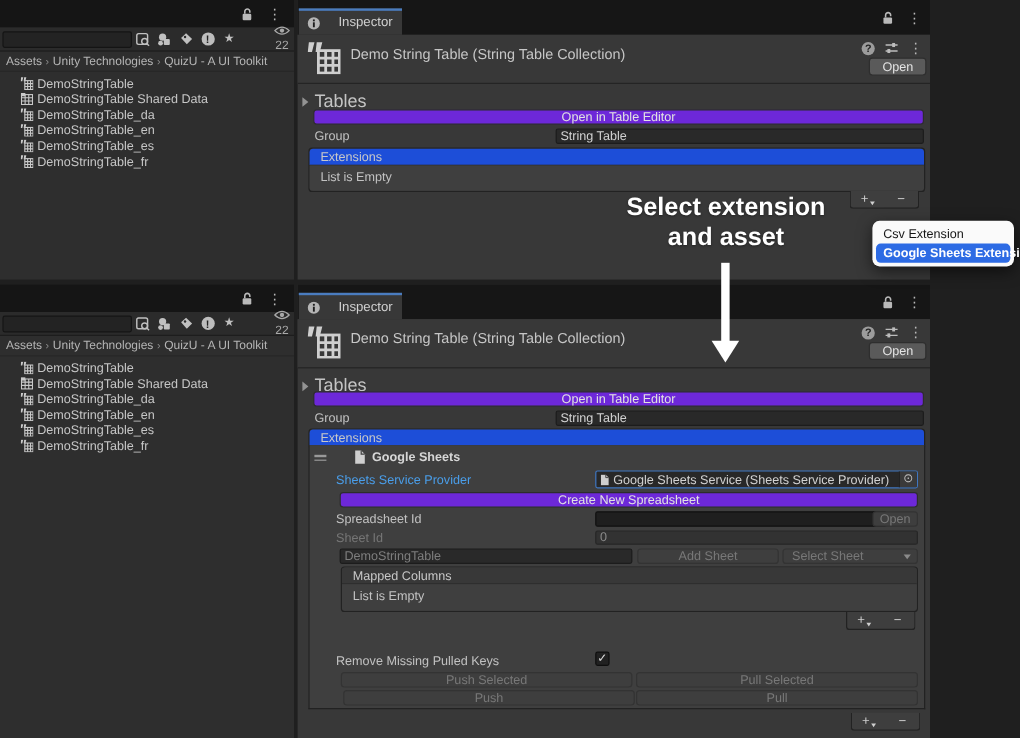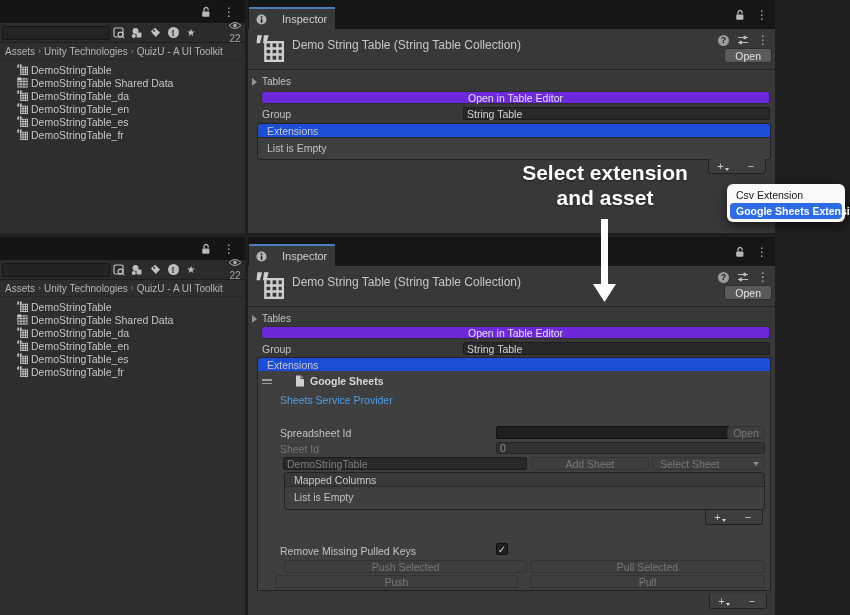--- a/index.html
+++ b/index.html
@@ -30,21 +30,21 @@
   .i-tab { position:absolute; left:1px; top:7px; height:22px; width:86px; background:#383838; border-top:2px solid #4a7cbf; display:flex; align-items:center; gap:15px; padding-left:7px; font-size:11px; color:#d0d0d0; }
   .strip-icons { position:absolute; right:7px; top:0; height:29px; display:flex; align-items:center; gap:11px; }
   .i-head { position:relative; height:41px; background:#383838; border-bottom:1px solid #242424; }
   .i-head-icon { position:absolute; left:8px; top:5px; color:#cfcfcf; }
   .i-title { position:absolute; left:44px; top:9px; font-size:12px; color:#c6c6c6; }
   .i-head-icons { position:absolute; right:6px; top:5px; display:flex; align-items:center; gap:8px; }
   .circ-help { width:11px; height:11px; border-radius:50%; background:#9c9c9c; color:#232323; font-size:9px; font-weight:bold; display:flex; align-items:center; justify-content:center; }
   .open-btn { position:absolute; right:3px; top:19px; height:15px; padding:0 10px; background:#5a5a5a; border:1px solid #2e2e2e; border-radius:3px; color:#e4e4e4; font-size:10.5px; display:flex; align-items:center; }
   .i-body { position:relative; height:calc(100% - 70px); }
 
-  .foldout { position:absolute; left:4px; display:flex; align-items:center; gap:5px; font-size:10px; color:#c4c4c4; }
+  .foldout { position:absolute; left:4px; display:flex; align-items:center; gap:5px; font-size:15px; color:#c4c4c4; }
   .tri-right { width:0; height:0; border-top:4px solid transparent; border-bottom:4px solid transparent; border-left:5px solid #939393; }
   .ubtn { background:#6d28d9; border:1px solid #2d2d2d; border-radius:3px; color:#e2e2e2; font-size:10.5px; display:flex; align-items:center; justify-content:center; }
   .ubtn.disabled { background:#3e3e3e; border-color:#333; color:#787878; }
   .lbl { position:absolute; font-size:10.5px; color:#c2c2c2; }
   .lbl.disabled { color:#767676; }
   .lbl.link { color:#4a9eea; }
   .field { position:absolute; background:#292929; border:1px solid #1c1c1c; border-radius:2px; color:#d2d2d2; font-size:10.5px; padding-left:3px; display:flex; align-items:center; }
   .listbox { position:absolute; border:1px solid #222; border-radius:3px; }
   .listbox-head { height:14px; background:#1d4ed8; border-bottom:1px solid #292929; display:flex; align-items:center; padding-left:9px; font-size:10.5px; color:#c8c8c8; border-radius:3px 3px 0 0; }
   .listbox-body { background:#3f3f3f; display:flex; align-items:flex-start; padding:4px 0 0 9px; font-size:10.5px; color:#c2c2c2; border-radius:0 0 3px 3px; }
@@ -394,21 +394,29 @@
             <i></i>
           </span>
         <div class="gs-title">
           <svg width="10" height="12" style="color:#cfcfcf">
               <use href="#sym-doc"></use>
             </svg>
           <span>Google Sheets</span>
         </div>
 
         <div class="lbl link" style="left:22px;top:23px">Sheets Service Provider</div>
-
+        <div class="objfield" style="left:238px;right:5px;top:21px;height:15px">
+          <svg width="8" height="10" viewBox="0 0 10 12" style="color:#cfcfcf;margin-right:3px">
+              <use href="#sym-doc"></use>
+            </svg>
+          <span>Google Sheets Service (Sheets Service Provider)</span>
+          <span class="picker">⊙</span>
+        </div>
+
+        <div class="ubtn" style="position:absolute;left:25px;right:5px;top:39px;height:13px">Create New Spreadsheet</div>
 
         <div class="lbl" style="left:22px;top:56px">Spreadsheet Id</div>
         <div class="field" style="left:238px;width:243px;top:55px;height:13px;background:#1f1f1f;border-color:#101010"></div>
         <div class="ubtn disabled" style="position:absolute;right:5px;top:55px;height:13px;width:38px">Open</div>
 
         <div class="lbl disabled" style="left:22px;top:72px">Sheet Id</div>
         <div class="field" style="left:238px;right:5px;top:71px;height:12px;background:#323232;border-color:#262626;color:#8a8a8a">0</div>
 
         <div class="field" style="left:25px;width:244px;top:86px;height:13px;color:#7e7e7e">DemoStringTable</div>
         <div class="ubtn disabled" style="position:absolute;left:273px;width:118px;top:86px;height:13px">Add Sheet</div>
@@ -431,21 +439,21 @@
             </span>
         </div>
 
         <div class="lbl" style="left:22px;top:174px">Remove Missing Pulled Keys</div>
         <div class="checkbox" style="left:238px;top:172px">
             <span>✓</span>
           </div>
 
         <div class="ubtn disabled" style="position:absolute;left:26px;width:243px;top:189px;height:13px">Push Selected</div>
         <div class="ubtn disabled" style="position:absolute;left:272px;right:5px;top:189px;height:13px">Pull Selected</div>
-        <div class="ubtn disabled" style="position:absolute;left:17px;width:243px;top:204px;height:13px">Push</div>
+        <div class="ubtn disabled" style="position:absolute;left:28px;width:243px;top:204px;height:13px">Push</div>
         <div class="ubtn disabled" style="position:absolute;left:272px;right:5px;top:204px;height:13px">Pull</div>
       </div>
 
       <div class="pm-footer" style="right:8px;top:287px">
         <span class="pm-cell">
             <span>+</span>
             <span class="plus-caret"></span>
           </span>
         <span class="pm-cell">
             <span>−</span>

